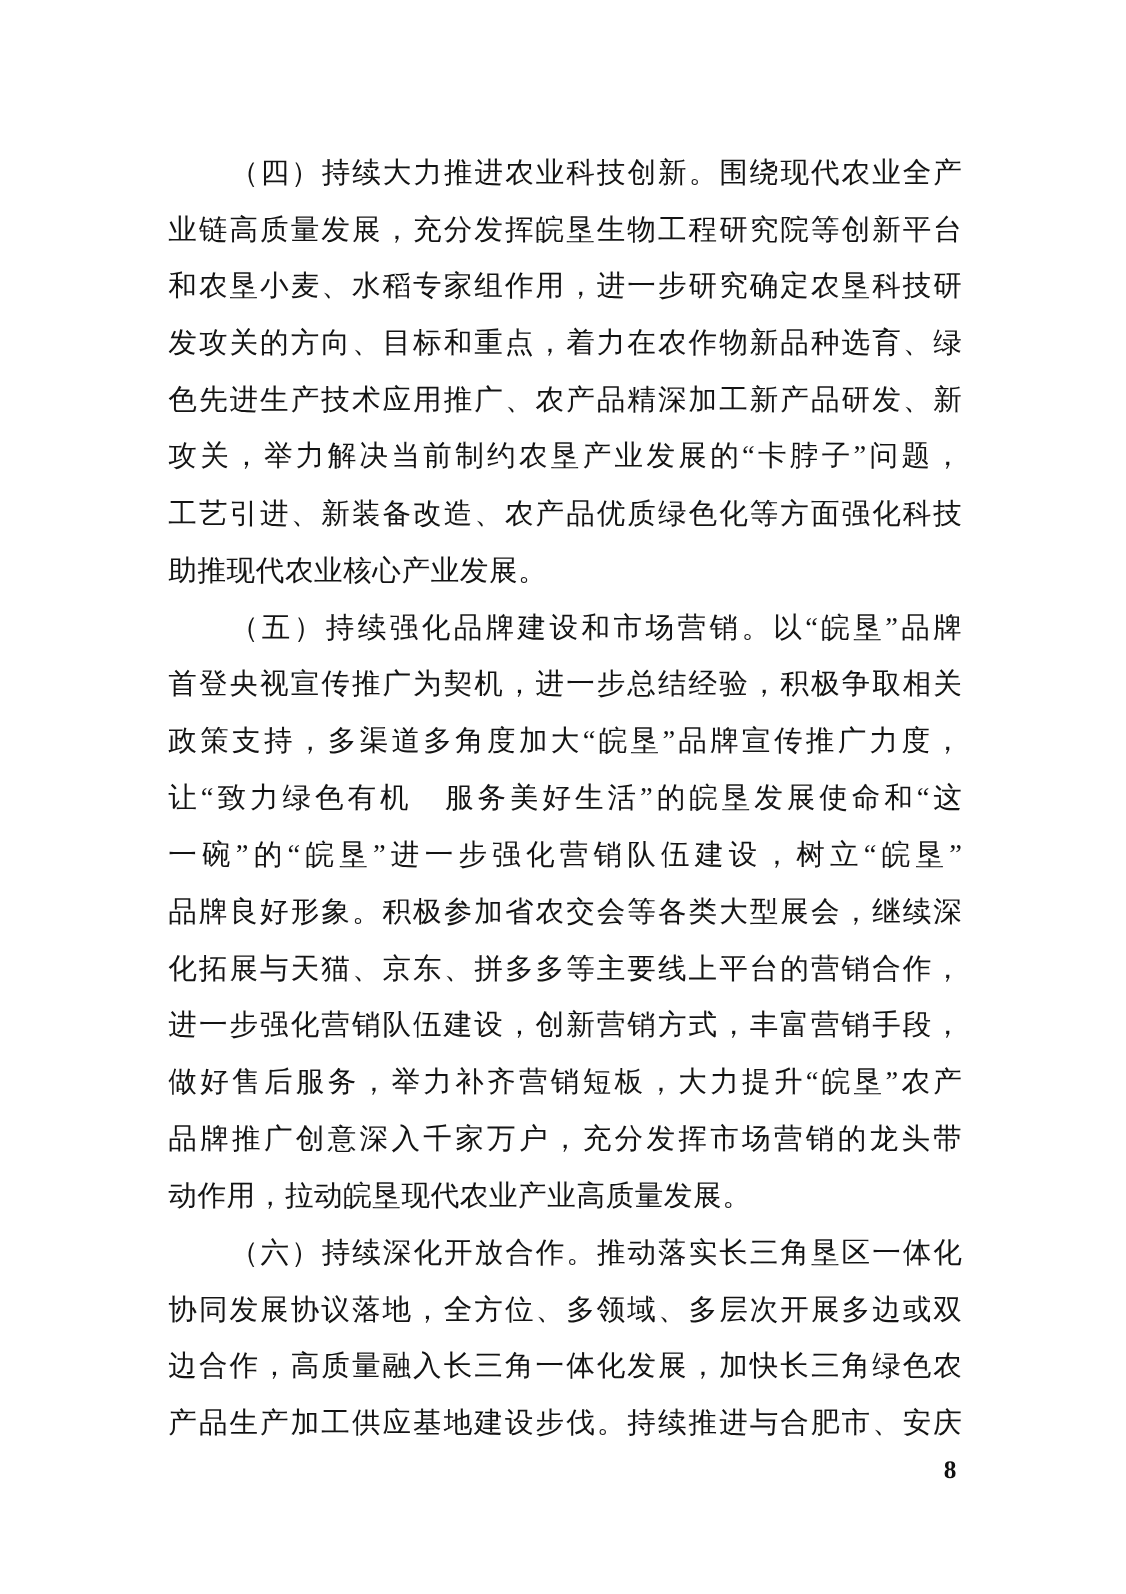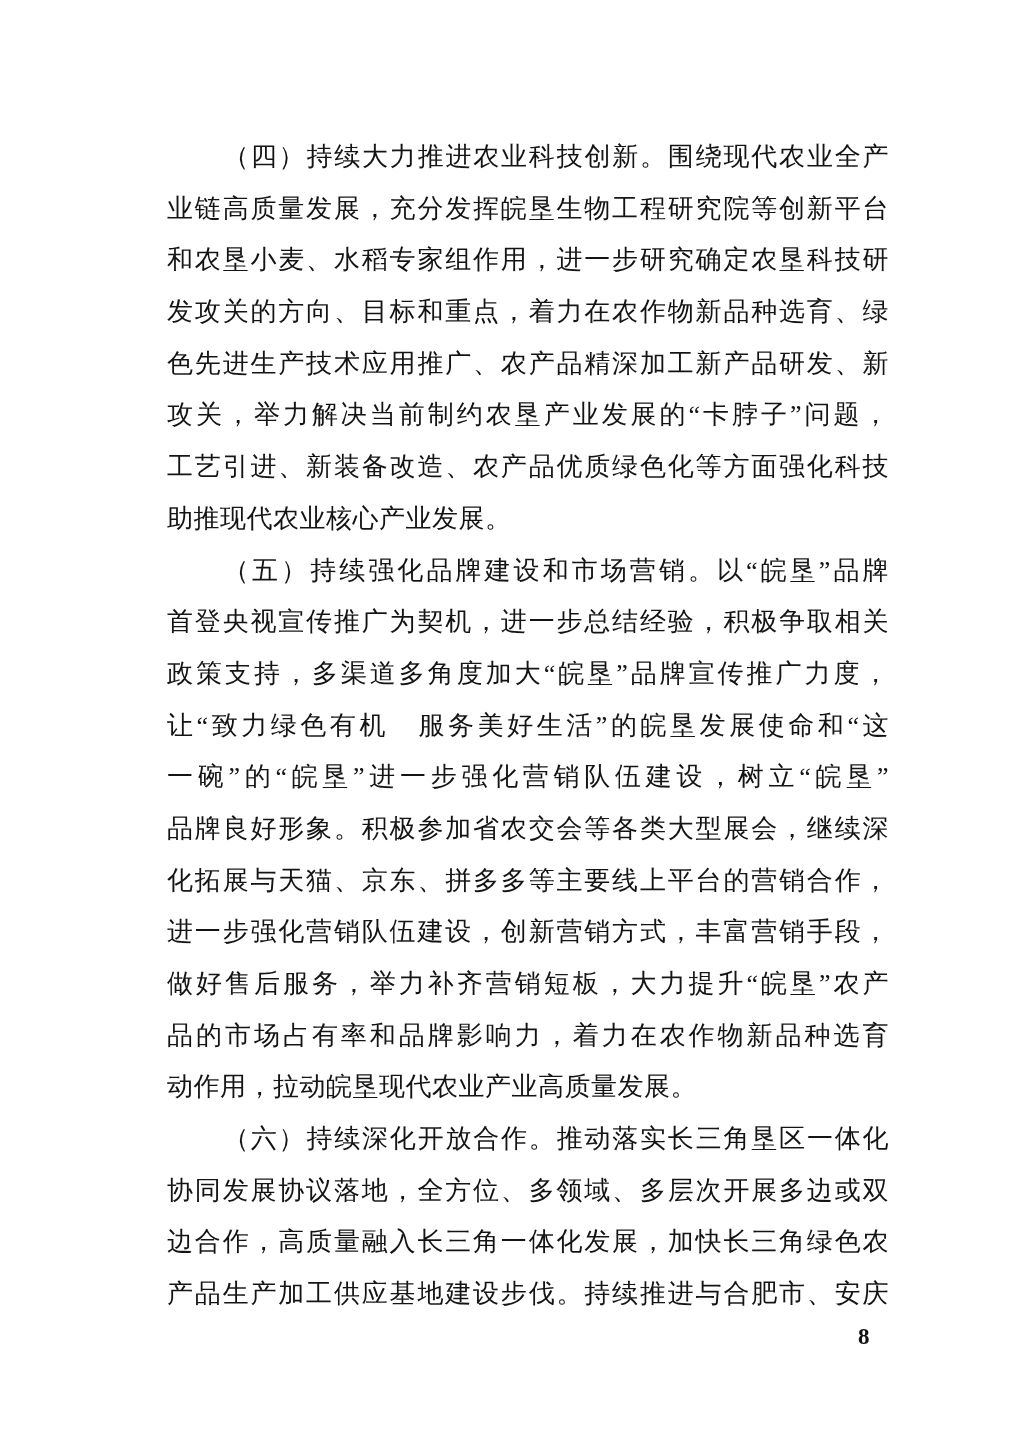--- a/index.html
+++ b/index.html
@@ -11,21 +11,21 @@
     position: relative;
     width: 1024px;
     height: 1449px;
     background: #ffffff;
     overflow: hidden;
     font-family: "Liberation Serif", "DejaVu Serif", serif;
     color: #141414;
   }
   .text-block {
     position: absolute;
-    left: 167px;
+    left: 153px;
     top: 131px;
     width: 722px;
   }
   .paragraph {
     margin: 0;
     padding: 0;
   }
   .line {
     height: 51.7px;
     line-height: 51.7px;
@@ -73,21 +73,21 @@
     <div class="paragraph">
       <div class="line first">（五）持续强化品牌建设和市场营销。以“皖垦”品牌</div>
       <div class="line">首登央视宣传推广为契机，进一步总结经验，积极争取相关</div>
       <div class="line">政策支持，多渠道多角度加大“皖垦”品牌宣传推广力度，</div>
       <div class="line">让“致力绿色有机　服务美好生活”的皖垦发展使命和“这</div>
       <div class="line">一碗”的“皖垦”进一步强化营销队伍建设，树立“皖垦”</div>
       <div class="line">品牌良好形象。积极参加省农交会等各类大型展会，继续深</div>
       <div class="line">化拓展与天猫、京东、拼多多等主要线上平台的营销合作，</div>
       <div class="line">进一步强化营销队伍建设，创新营销方式，丰富营销手段，</div>
       <div class="line">做好售后服务，举力补齐营销短板，大力提升“皖垦”农产</div>
-      <div class="line">品的市场占有率和品牌影响力，着力在农作物新品种选育</div>
+      <div class="line">品牌推广创意深入千家万户，充分发挥市场营销的龙头带</div>
       <div class="line last">动作用，拉动皖垦现代农业产业高质量发展。</div>
     </div>
 
     <div class="paragraph">
       <div class="line first">（六）持续深化开放合作。推动落实长三角垦区一体化</div>
       <div class="line">协同发展协议落地，全方位、多领域、多层次开展多边或双</div>
       <div class="line">边合作，高质量融入长三角一体化发展，加快长三角绿色农</div>
       <div class="line">产品生产加工供应基地建设步伐。持续推进与合肥市、安庆</div>
     </div>
 

